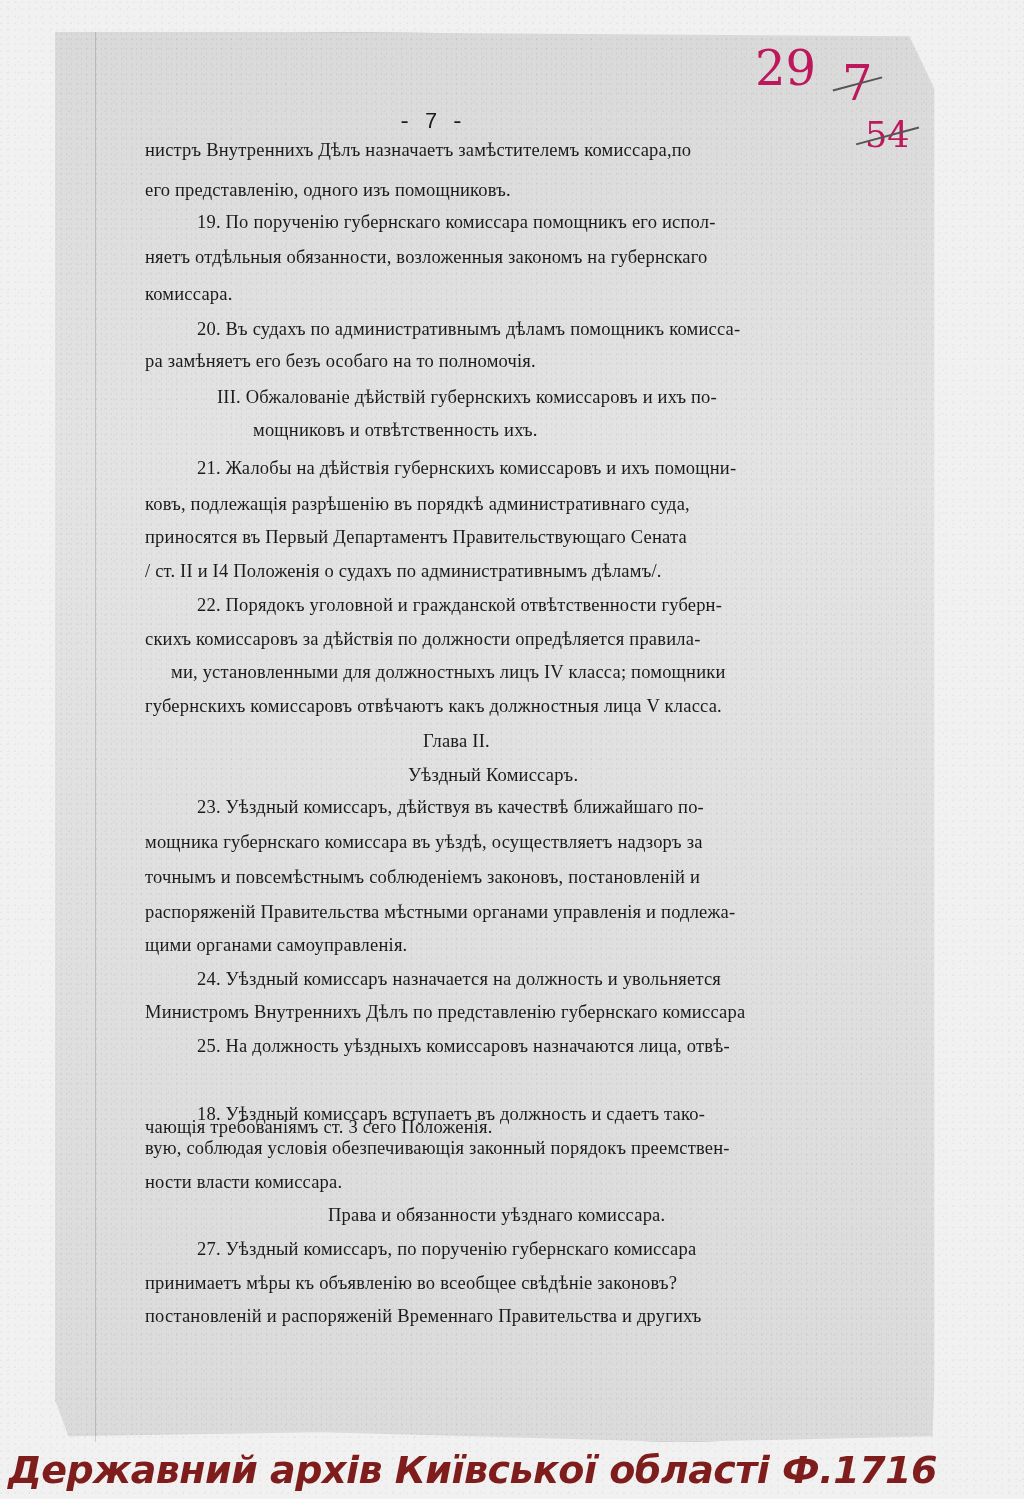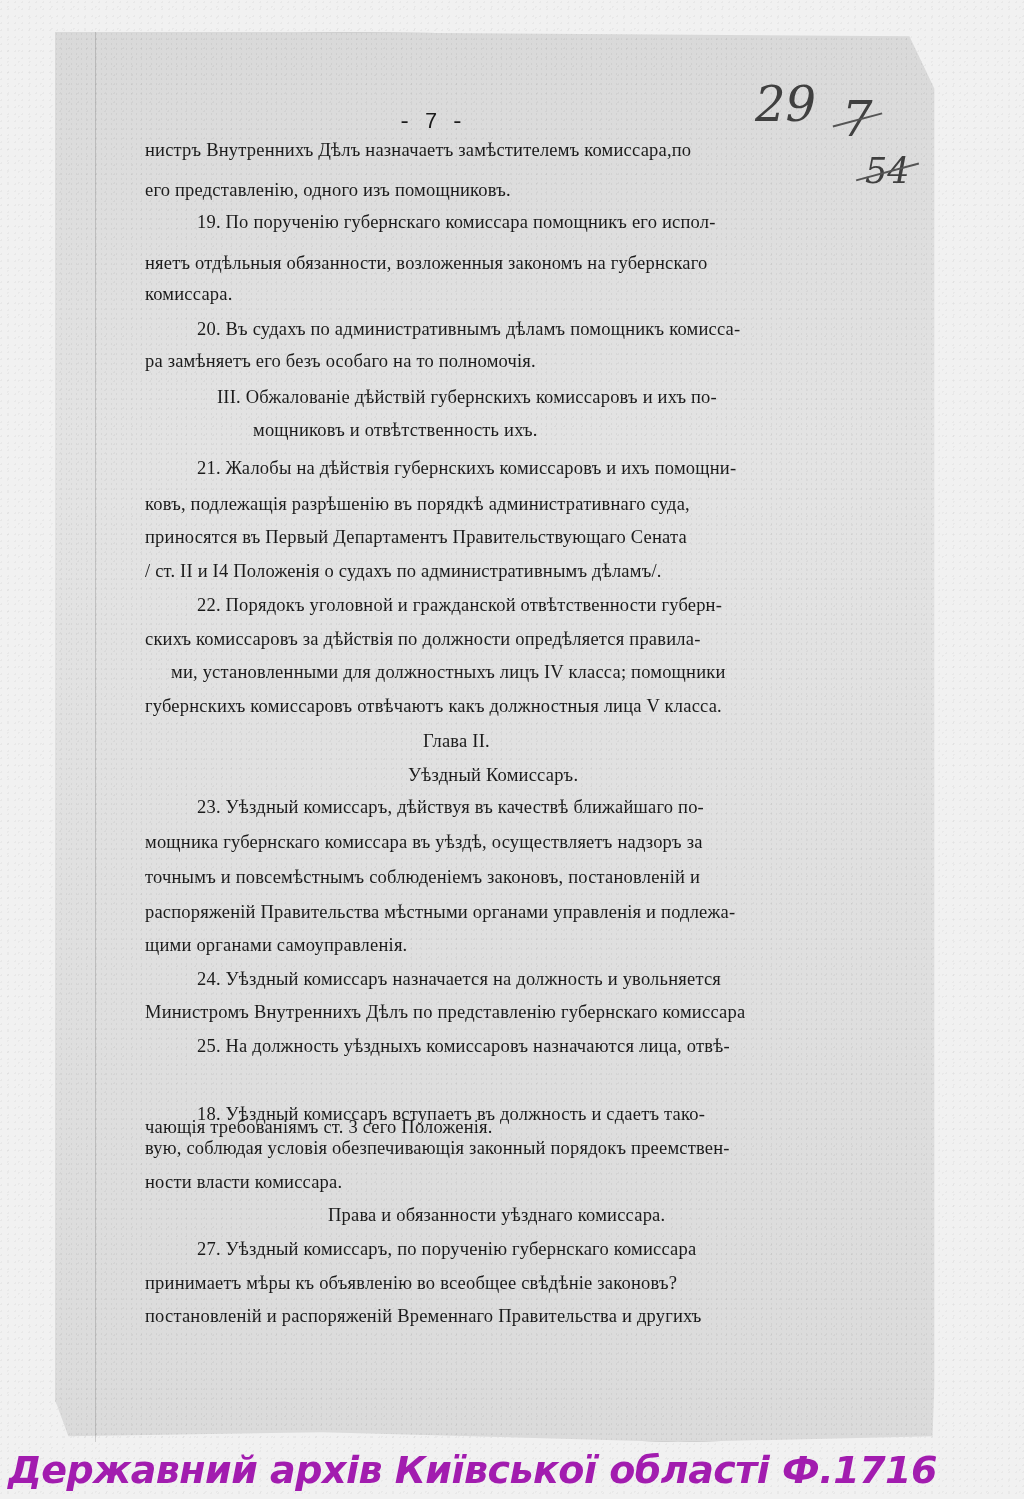--- a/index.html
+++ b/index.html
@@ -27,50 +27,50 @@
       position: absolute; left: 95px; top: 32px; width: 1px; height: 1410px;
       background: rgba(0,0,0,0.15);
     }
     .content {
       position: absolute; left: 145px; top: 0; width: 800px;
       color: #1b1b1b; font-size: 18.5px; letter-spacing: 0.2px;
     }
     .line { position: absolute; white-space: nowrap; font-family: Liberation Serif, serif; }
     .page-num { position: absolute; left: 398px; top: 110px; font-size: 22px; color: #1b1b1b; }
     .hand {
-      position: absolute; font-family: "DejaVu Serif", serif; font-style: italic;
-      color: #404040; font-size: 48px; margin-top: 36px;
+      position: absolute; font-family: "DejaVu Serif", serif; 
+      color: #be185d; font-size: 48px;
     }
     .hand.strike::after {
       content: ""; position: absolute; left: -10px; right: -10px; top: 50%;
       height: 2px; background: #555; transform: rotate(-15deg);
     }
     .watermark {
       position: absolute; left: 8px; top: 1448px;
       font-family: "DejaVu Sans", sans-serif; font-weight: bold; font-style: italic;
-      font-size: 38px; color: #a21caf; letter-spacing: -0.5px; white-space: nowrap;
+      font-size: 38px; color: #7f1d1d; letter-spacing: -0.5px; white-space: nowrap;
     }
   </style>
 </head>
 <body>
 
 <div class="paper"></div>
 <div class="fold-line"></div>
 
 <div class="page-num">- 7 -</div>
 
 <div class="hand" style="left:755px; top:40px;">29</div>
 <div class="hand strike" style="left:842px; top:55px;">7</div>
 <div class="hand strike" style="left:865px; top:115px; font-size:35px;">54</div>
 
 <div class="content" id="content">
     <div class="line" style="left: 0px; top: 140px;">нистръ Внутреннихъ Дѣлъ назначаетъ замѣстителемъ комиссара,по</div>
     <div class="line" style="left: 0px; top: 180px;">его представленiю, одного изъ помощниковъ.</div>
     <div class="line" style="left: 52px; top: 212px;">19. По порученiю губернскаго комиссара помощникъ его испол-</div>
-    <div class="line" style="left: 0px; top: 253px; text-align: center;">няетъ отдѣльныя обязанности, возложенныя закономъ на губернскаго</div>
+    <div class="line" style="left: 0px; top: 247px; text-align: center;">няетъ отдѣльныя обязанности, возложенныя закономъ на губернскаго</div>
     <div class="line" style="left: 0px; top: 284px;">комиссара.</div>
     <div class="line" style="left: 52px; top: 319px;">20. Въ судахъ по административнымъ дѣламъ помощникъ комисса-</div>
     <div class="line" style="left: 0px; top: 351px;">ра замѣняетъ его безъ особаго на то полномочiя.</div>
     <div class="line" style="left: 72px; top: 387px;">III. Обжалованiе дѣйствiй губернскихъ комиссаровъ и ихъ по-</div>
     <div class="line" style="left: 108px; top: 420px;">мощниковъ и отвѣтственность ихъ.</div>
     <div class="line" style="left: 52px; top: 458px; text-align: center;">21. Жалобы на дѣйствiя губернскихъ комиссаровъ и ихъ помощни-</div>
     <div class="line" style="left: 0px; top: 494px;">ковъ, подлежащiя разрѣшенiю въ порядкѣ административнаго суда,</div>
     <div class="line" style="left: 0px; top: 527px;">приносятся въ Первый Департаментъ Правительствующаго Сената</div>
     <div class="line" style="left: 0px; top: 561px;">/ ст. II и I4 Положенiя о судахъ по административнымъ дѣламъ/.</div>
     <div class="line" style="left: 52px; top: 595px;">22. Порядокъ уголовной и гражданской отвѣтственности губерн-</div>

